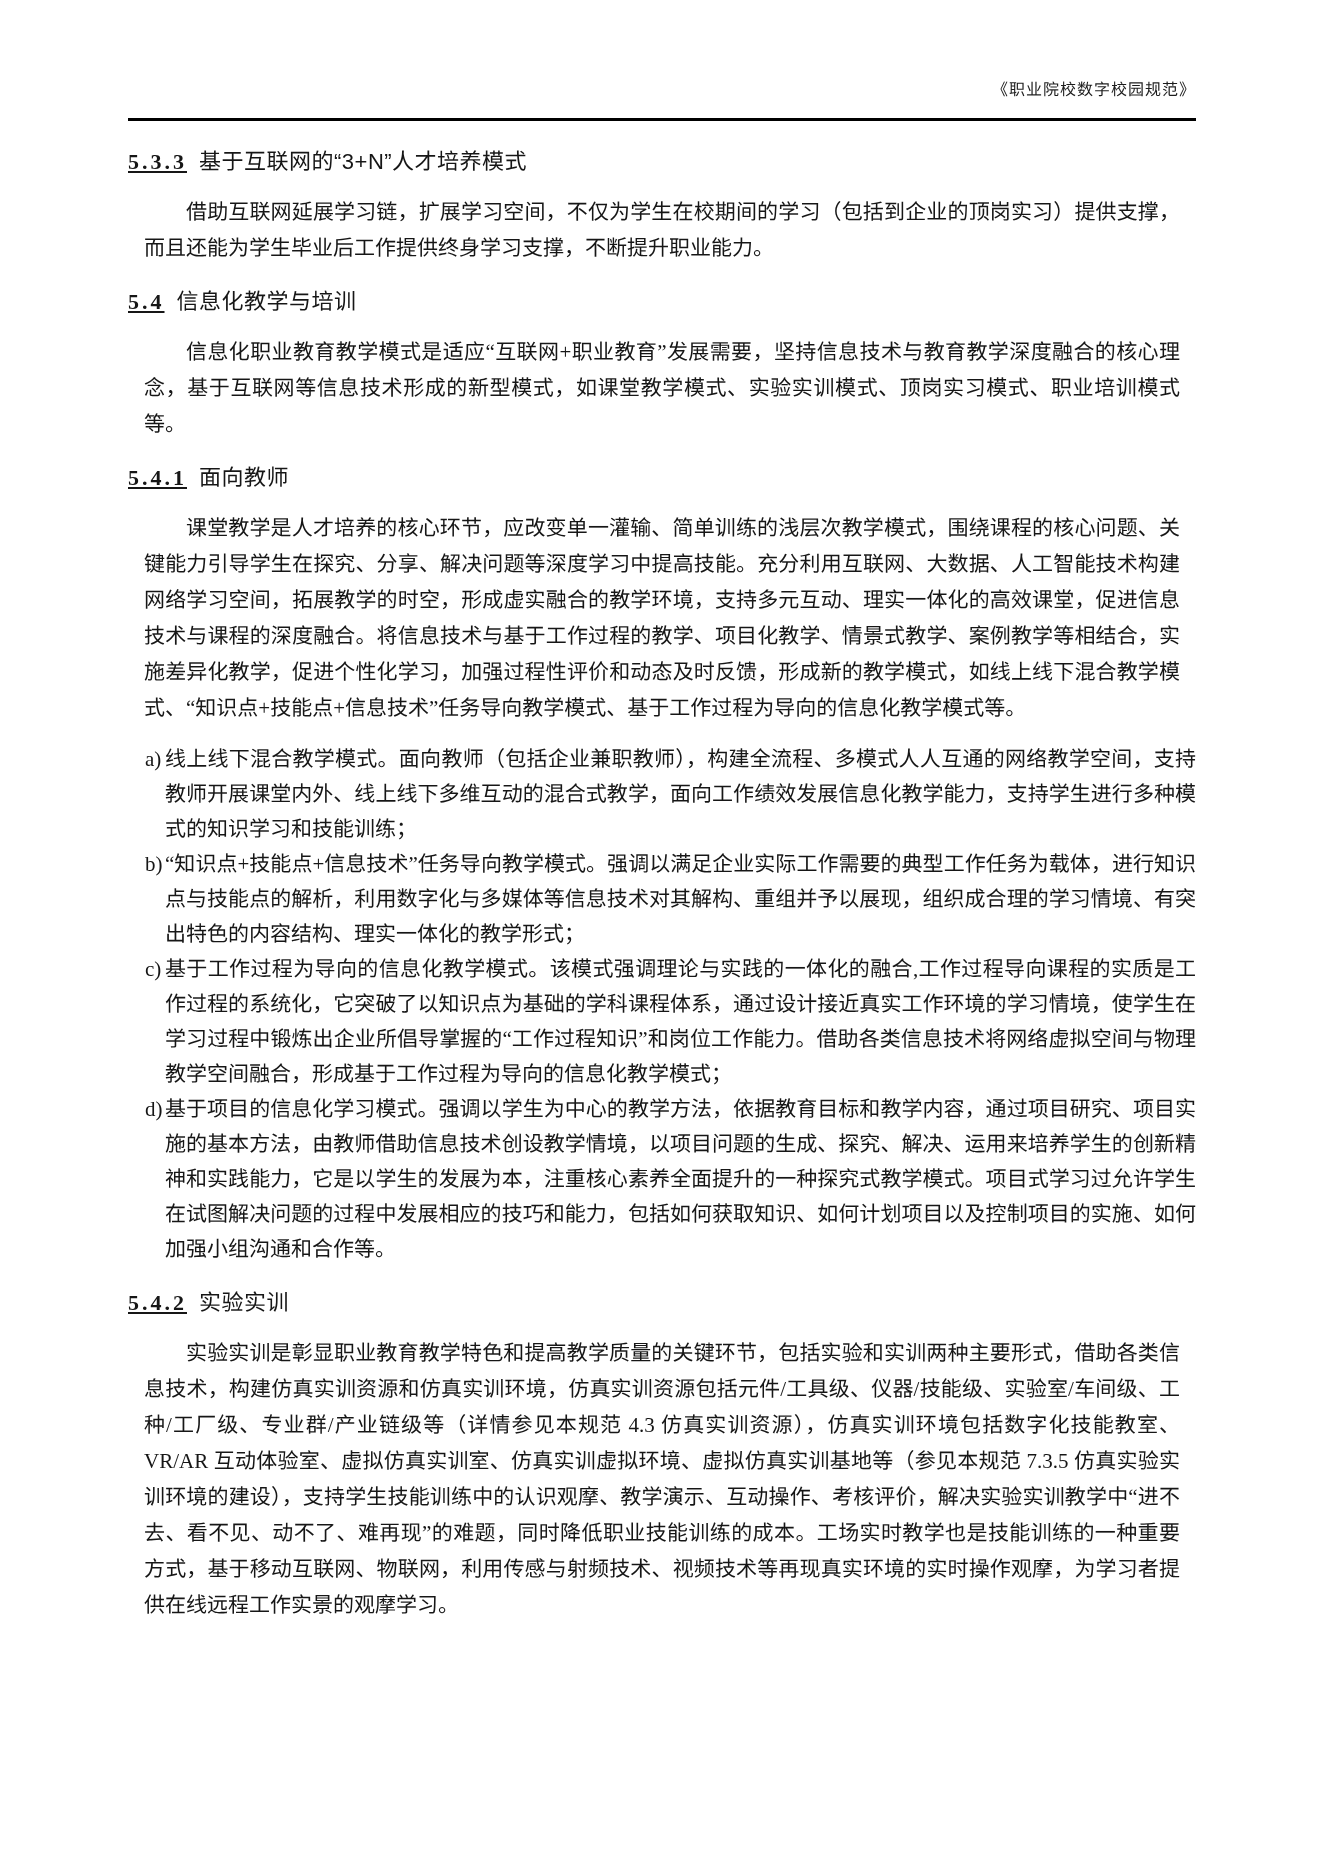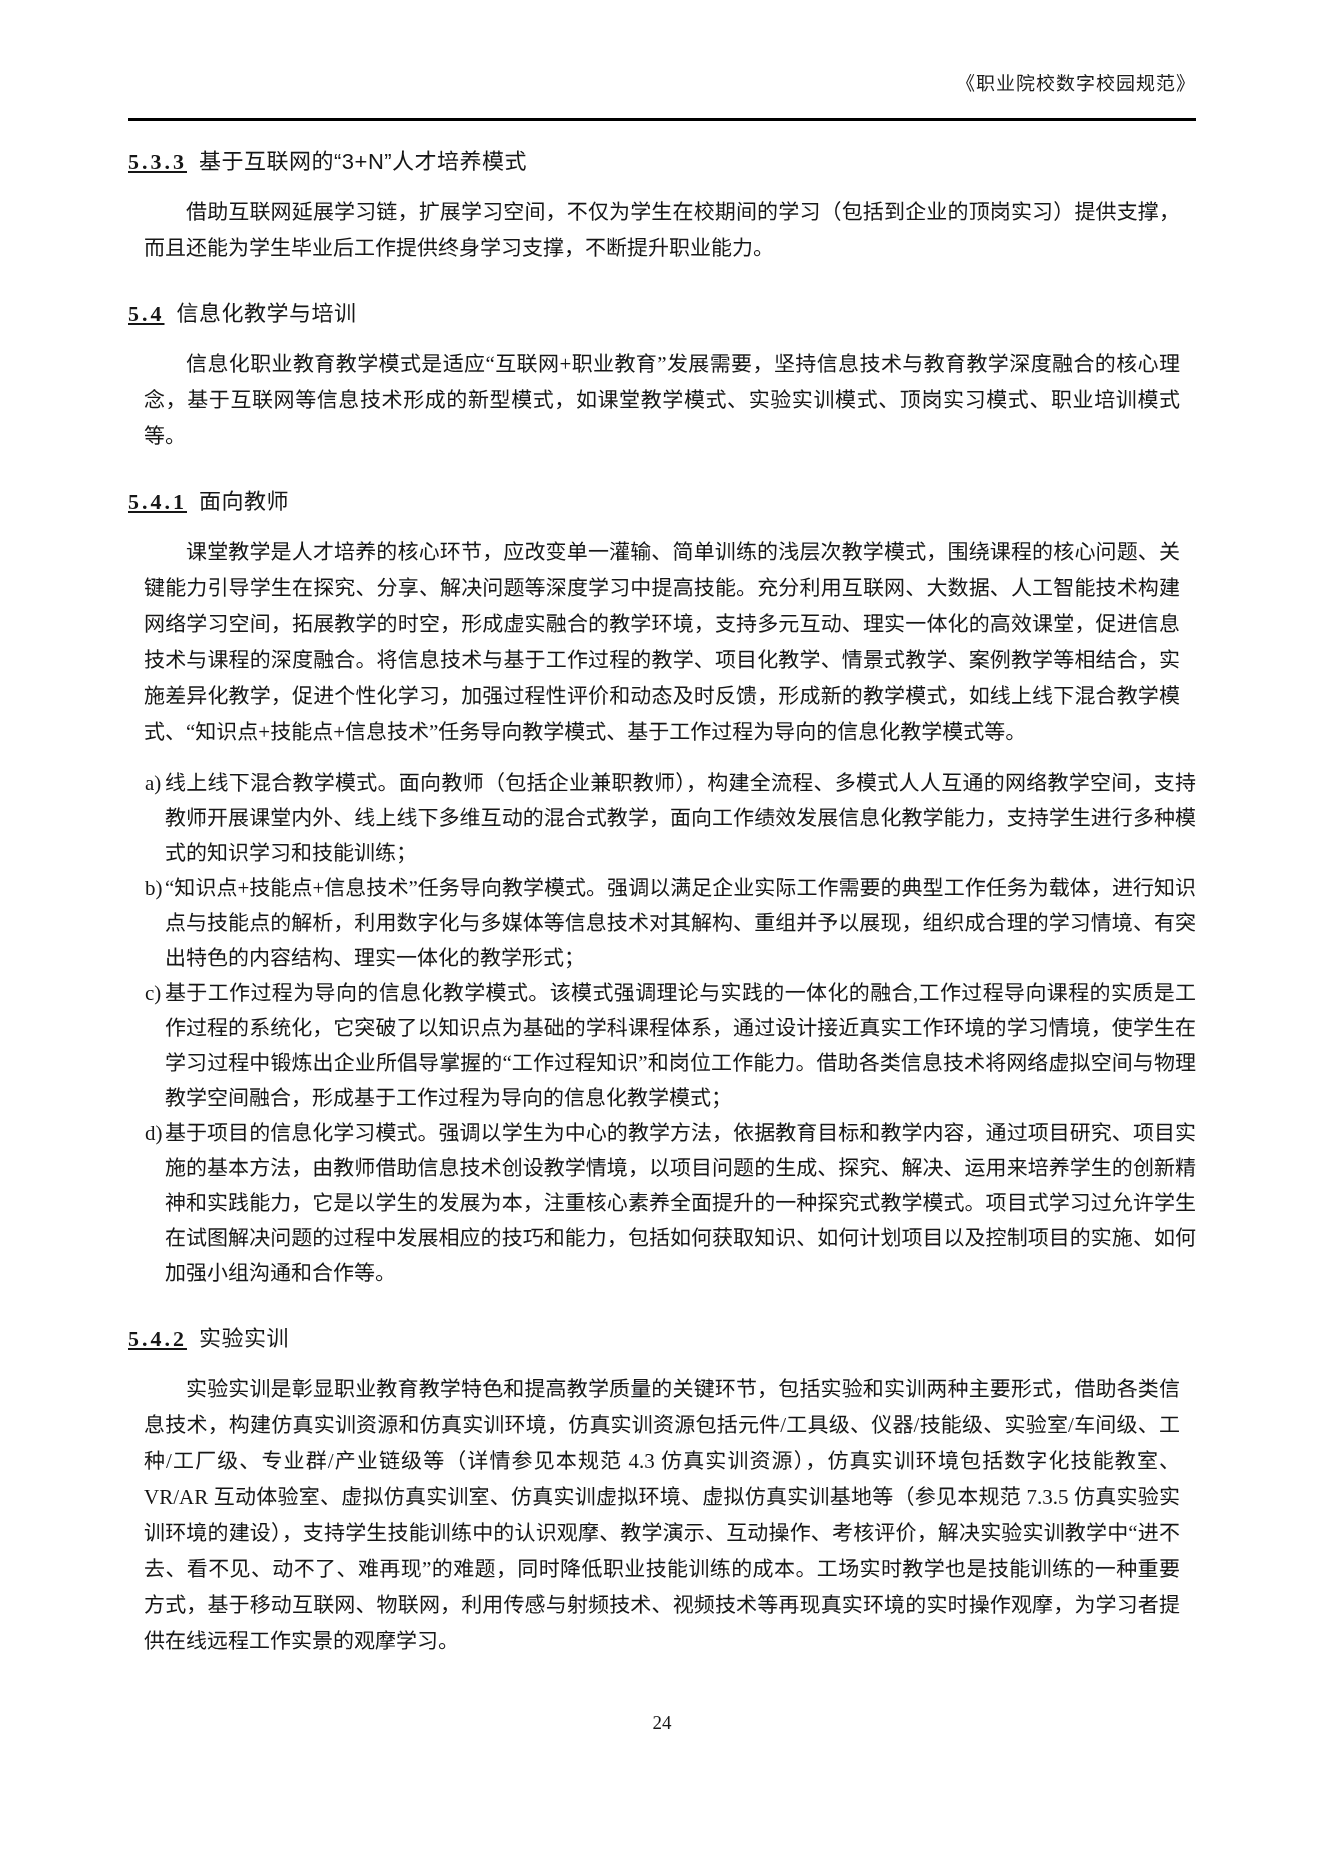--- a/index.html
+++ b/index.html
@@ -14,25 +14,25 @@
     font-family: "Liberation Serif", serif;
     position: relative;
     overflow: hidden;
   }
   .page {
     position: absolute;
     inset: 0;
   }
   .running-header {
     position: absolute;
-    top: 68px;
+    top: 76px;
     left: 128px;
     width: 1068px;
     text-align: right;
-    font-size: 19px;
+    font-size: 16px;
     letter-spacing: 1px;
     color: #1c1c1c;
   }
   .header-rule {
     position: absolute;
     top: 118px;
     left: 128px;
     width: 1068px;
     height: 0;
     border-top: 3px solid #000000;
@@ -40,21 +40,21 @@
   .content {
     position: absolute;
     top: 146px;
     left: 128px;
     width: 1068px;
     font-size: 21px;
     line-height: 36px;
     text-align: justify;
   }
   .heading {
-    margin-top: 32px;
+    margin-top: 20px;
     margin-bottom: 12px;
     line-height: 32px;
     font-size: 22px;
     text-align: left;
   }
   .heading:first-child {
     margin-top: 0;
   }
   .h-num {
     font-family: "Liberation Serif", serif;
@@ -141,15 +141,14 @@
       </div>
     </div>
 
     <div class="heading">
       <span class="h-num">5.4.2</span><span class="h-title">实验实训</span>
     </div>
     <p class="para">实验实训是彰显职业教育教学特色和提高教学质量的关键环节，包括实验和实训两种主要形式，借助各类信息技术，构建仿真实训资源和仿真实训环境，仿真实训资源包括元件/工具级、仪器/技能级、实验室/车间级、工种/工厂级、专业群/产业链级等（详情参见本规范 4.3 仿真实训资源），仿真实训环境包括数字化技能教室、VR/AR 互动体验室、虚拟仿真实训室、仿真实训虚拟环境、虚拟仿真实训基地等（参见本规范 7.3.5 仿真实验实训环境的建设），支持学生技能训练中的认识观摩、教学演示、互动操作、考核评价，解决实验实训教学中“进不去、看不见、动不了、难再现”的难题，同时降低职业技能训练的成本。工场实时教学也是技能训练的一种重要方式，基于移动互联网、物联网，利用传感与射频技术、视频技术等再现真实环境的实时操作观摩，为学习者提供在线远程工作实景的观摩学习。</p>
 
   </div>
 
-  <div class="page-number">24</div>
 
 </div>
 
 </body></html>

